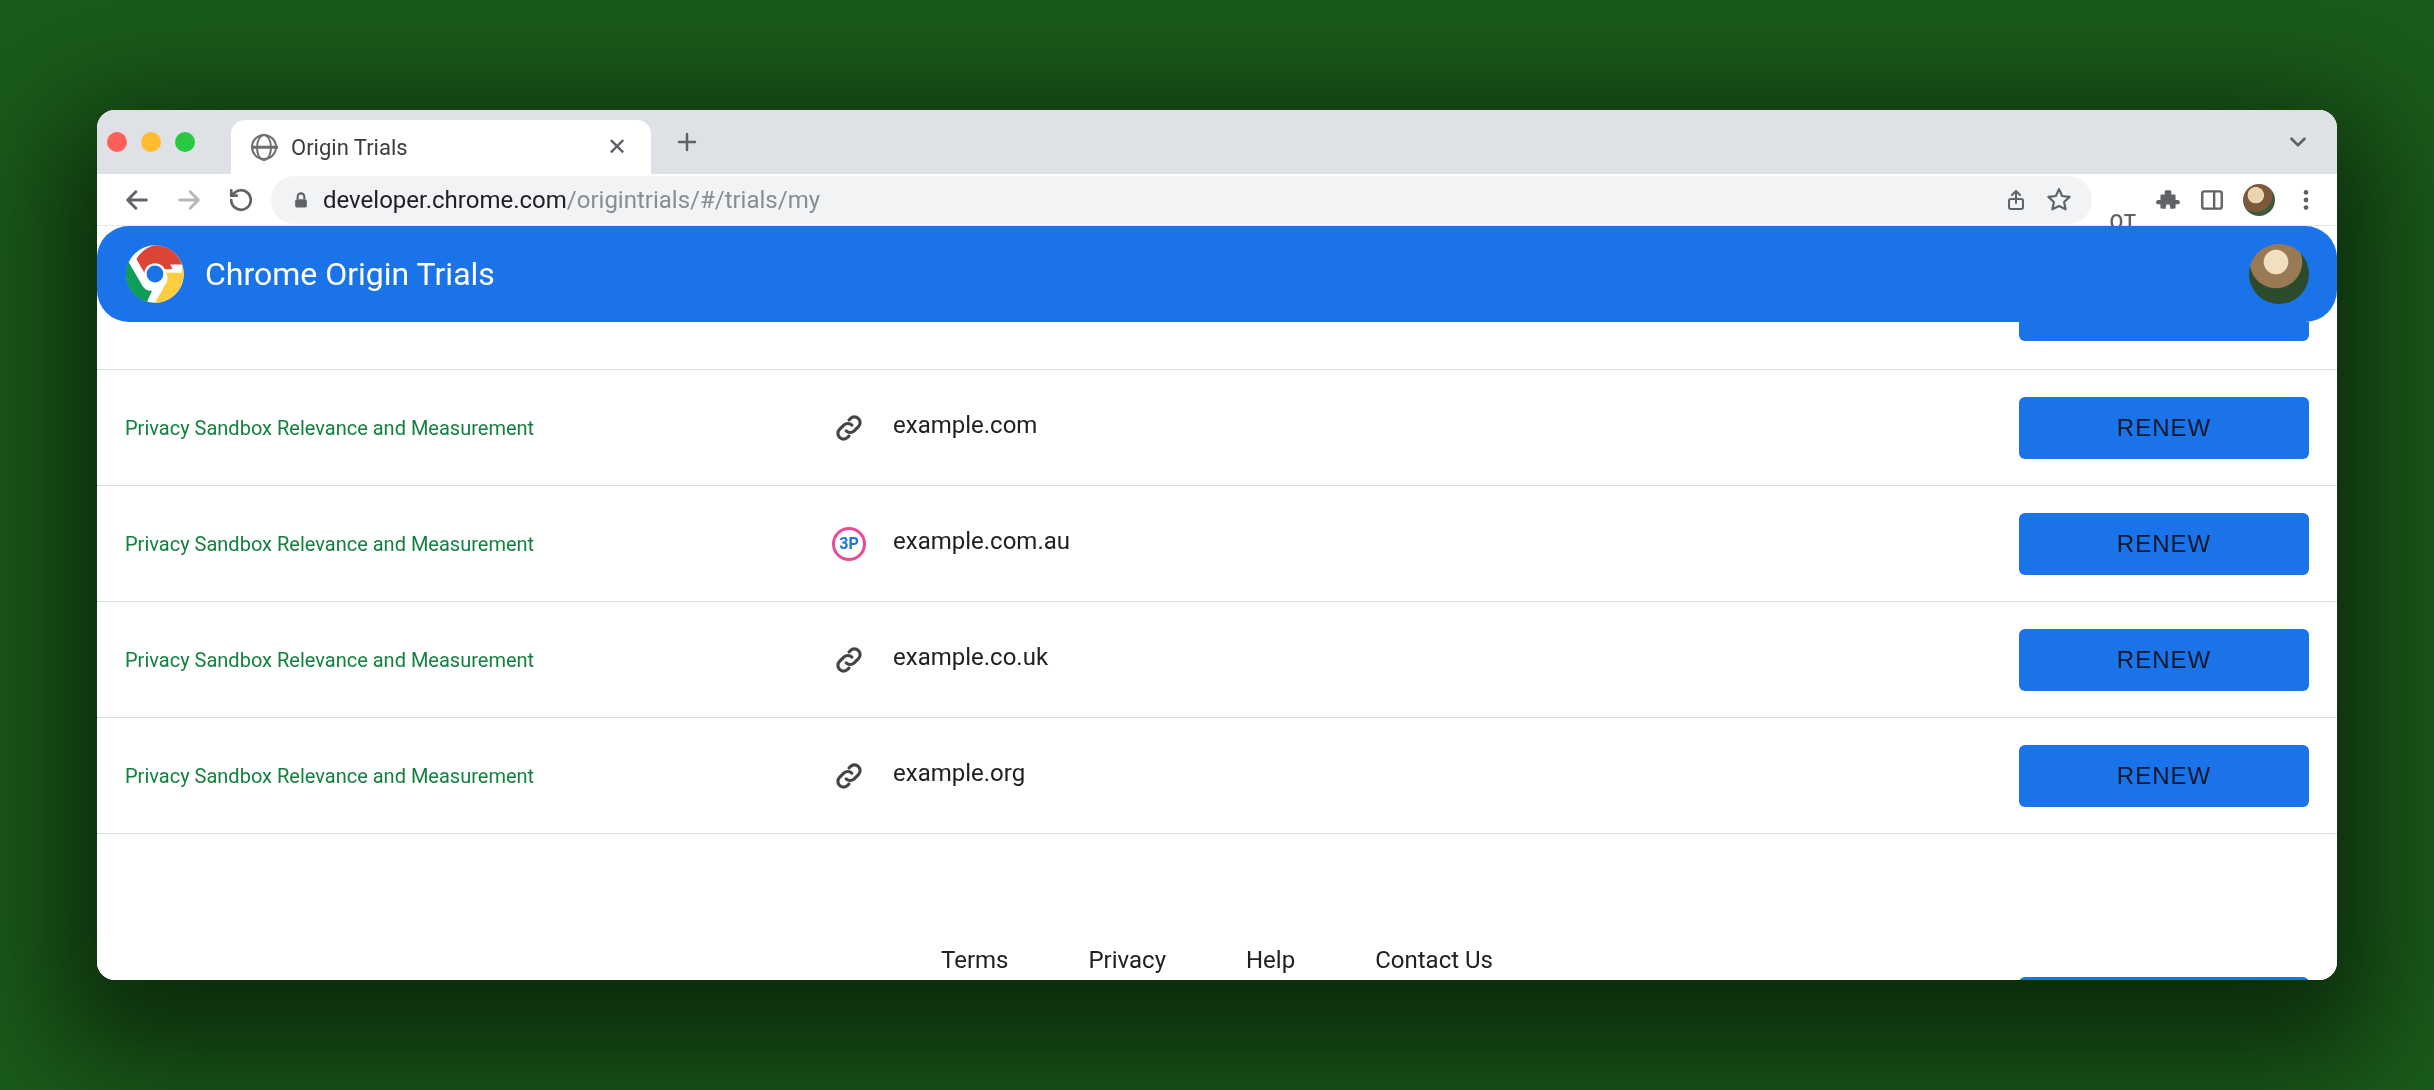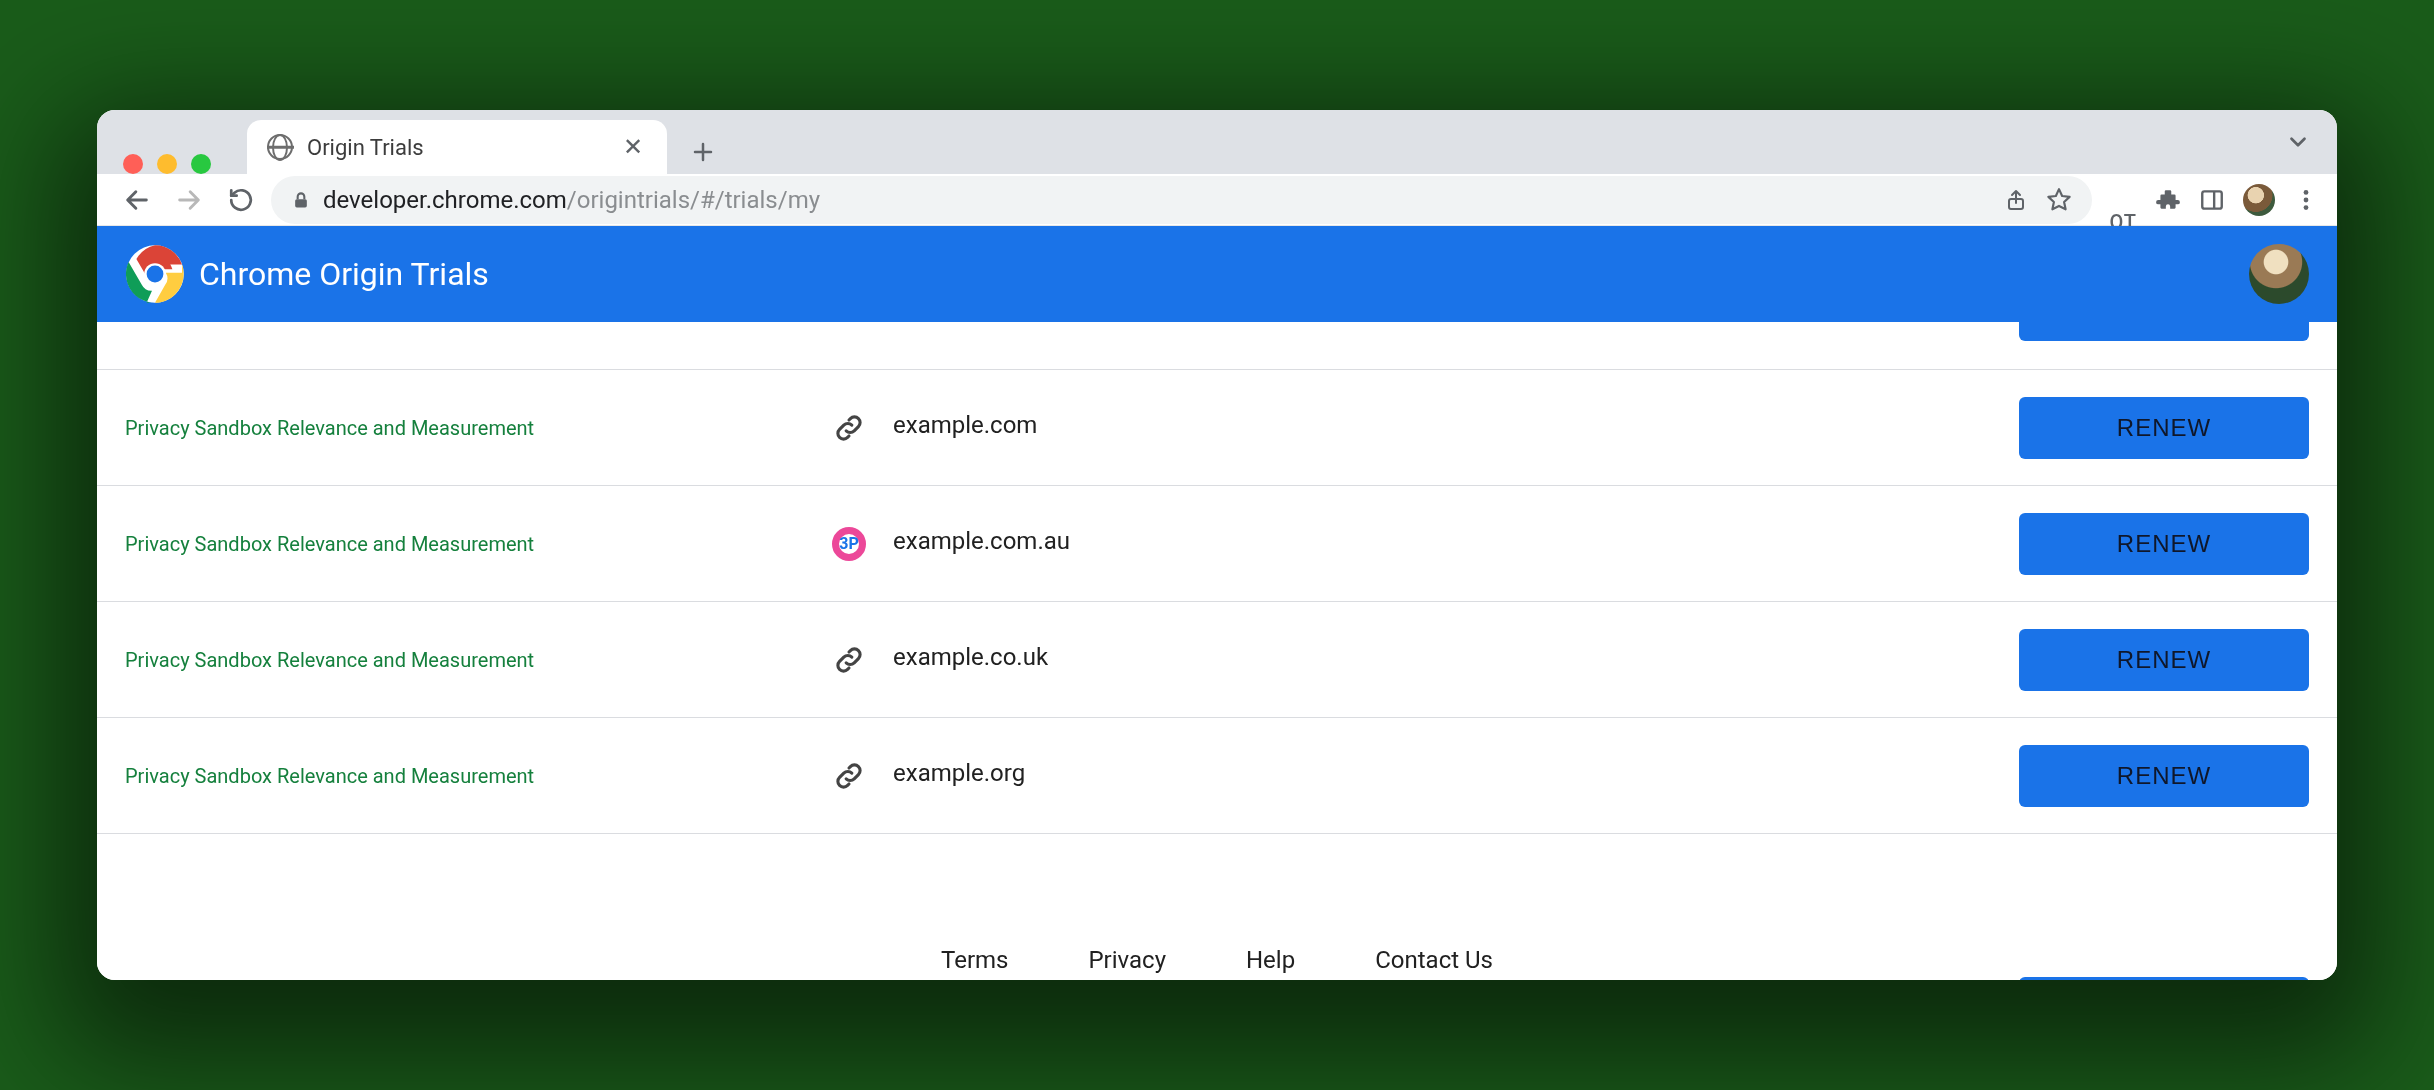--- a/index.html
+++ b/index.html
@@ -22,22 +22,22 @@
     overflow: hidden;
     display: flex;
     flex-direction: column;
     position: relative;
   }
   
   .tabbar {
     height: 64px;
     background: #dee1e6;
     display: flex;
-    align-items: flex-end;
-    padding: 0 20px;
+    align-items: center;
+    padding: 0 4px;
     position: relative;
   }
   .traffic-lights { display: flex; gap: 14px; margin-right: 36px; margin-left: 6px; }
   .tl { width: 20px; height: 20px; border-radius: 50%; }
   .tl.red { background: #ff5f57; }
   .tl.yellow { background: #febc2e; }
   .tl.green { background: #28c840; }
   .tab {
     background: #fff;
     height: 54px;
@@ -116,23 +116,24 @@
     width: 32px; height: 32px; border-radius: 50%;
     background: radial-gradient(circle at 40% 35%, #e9d3b0 0 28%, #7a5a3a 30% 58%, #3d5a3d 60% 100%);
   }
   
   .app-header {
     height: 96px;
     background: #1a73e8;
     display: flex;
     align-items: center;
     padding: 0 28px;
-    gap: 14px;
+    gap: 20px;
     color: #fff;
     flex-shrink: 0;
+    border-radius: 32px;
   }
   .chrome-logo {
     width: 60px; height: 60px; flex-shrink: 0;
   }
   .app-title { font-size: 32px; font-weight: 400; }
   .avatar-lg {
     width: 60px; height: 60px; border-radius: 50%; margin-left: auto;
     background: radial-gradient(circle at 45% 30%, #f0e0c0 0 22%, #9a7a55 24% 48%, #2c4a2c 50% 100%);
   }
   
@@ -181,21 +182,21 @@
     border-radius: 6px;
     height: 62px;
     width: 290px;
     font-size: 24px;
     font-weight: 500;
     letter-spacing: 1px;
     cursor: pointer;
     flex-shrink: 0;
   }
   .tp-badge {
-    width: 34px; height: 34px; border: 7px solid #ec4899; border-radius: 50%;
+    width: 34px; height: 34px; border: 3px solid #ec4899; border-radius: 50%;
     display: flex; align-items: center; justify-content: center;
     color: #1a73e8; font-size: 16px; font-weight: 700;
     flex-shrink: 0;
   }
   
   .footer {
     position: absolute;
     bottom: 6px;
     left: 0; right: 0;
     display: flex;

